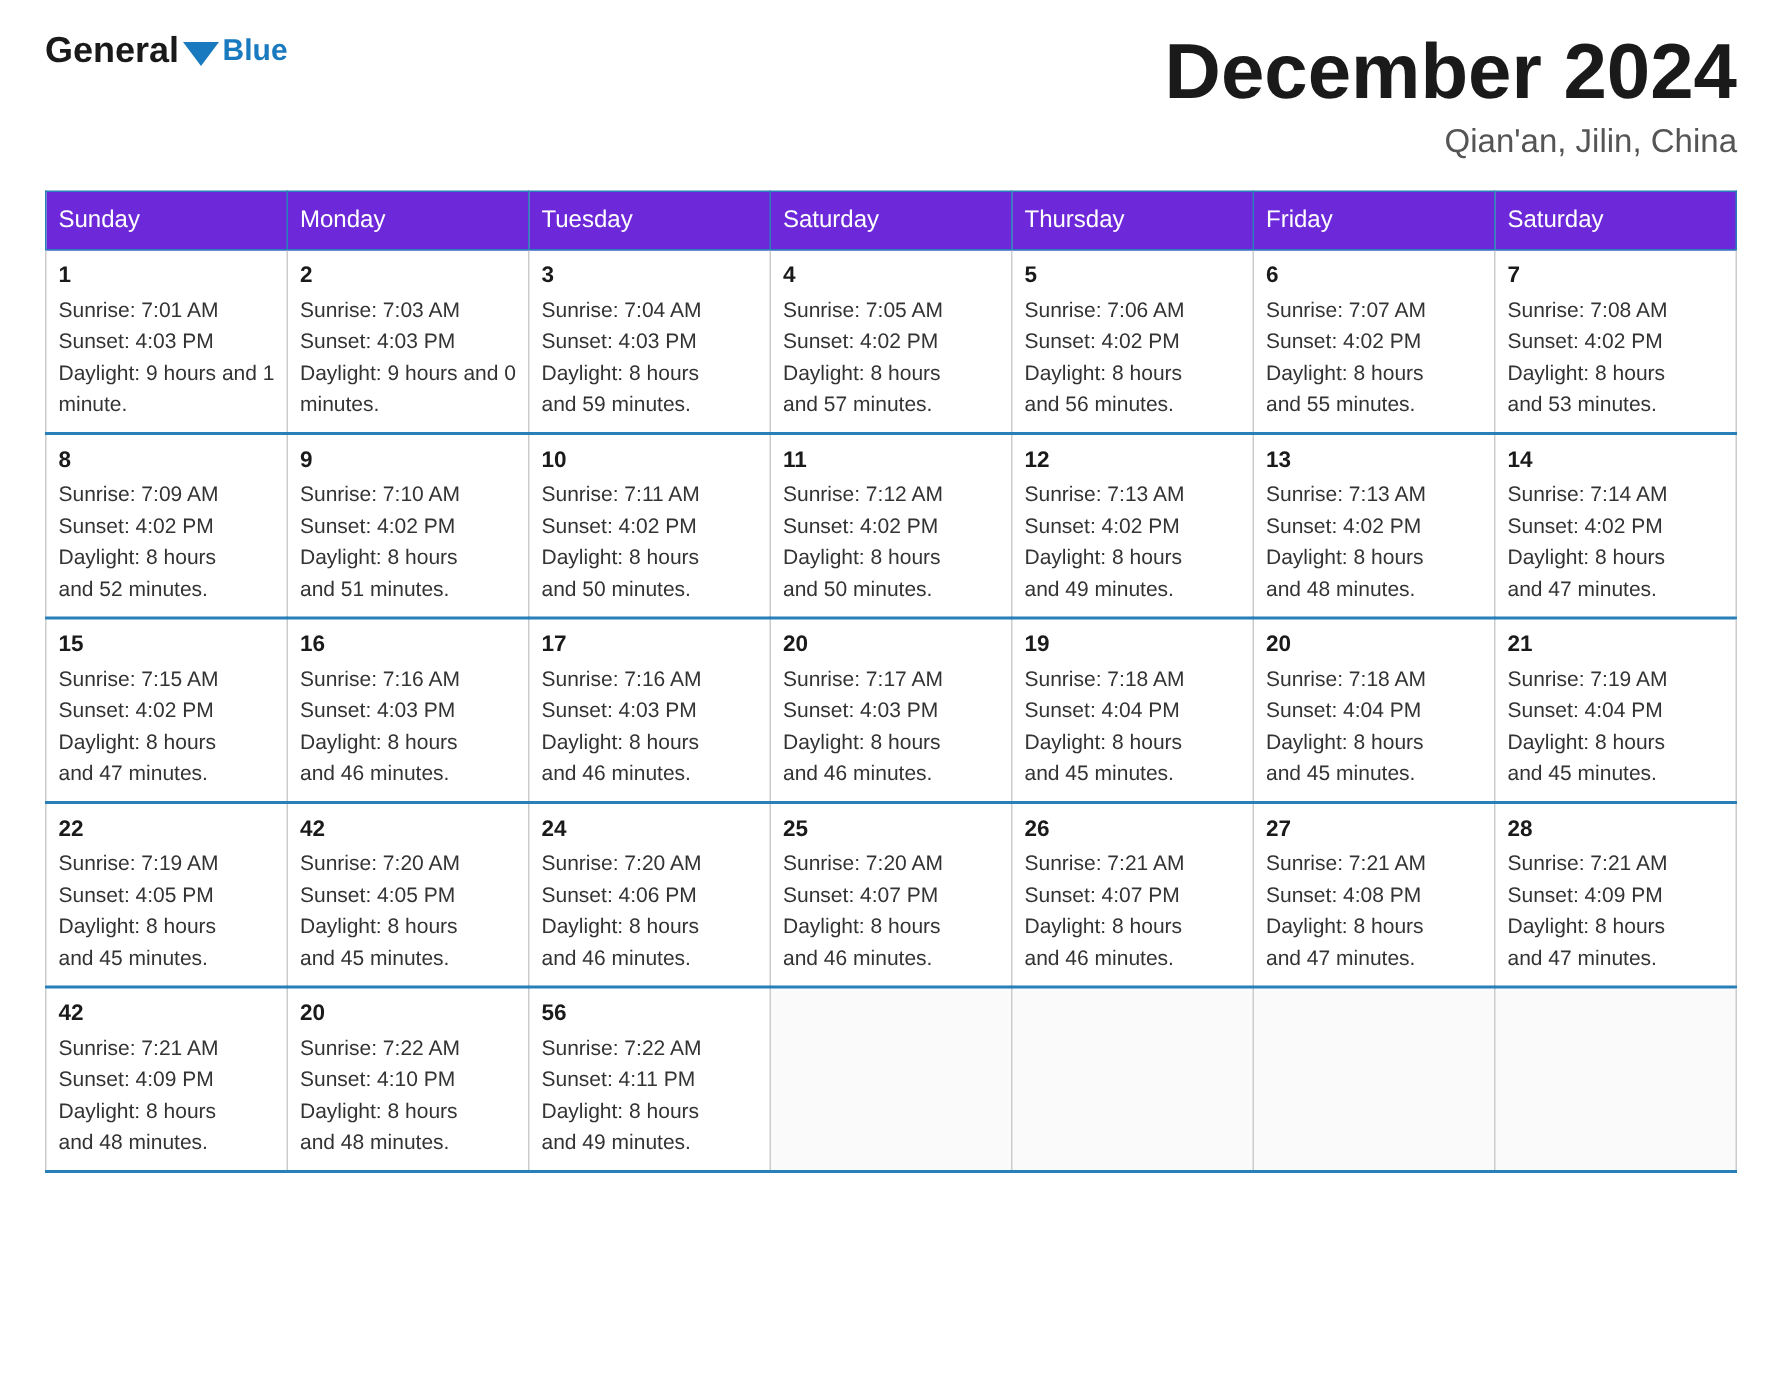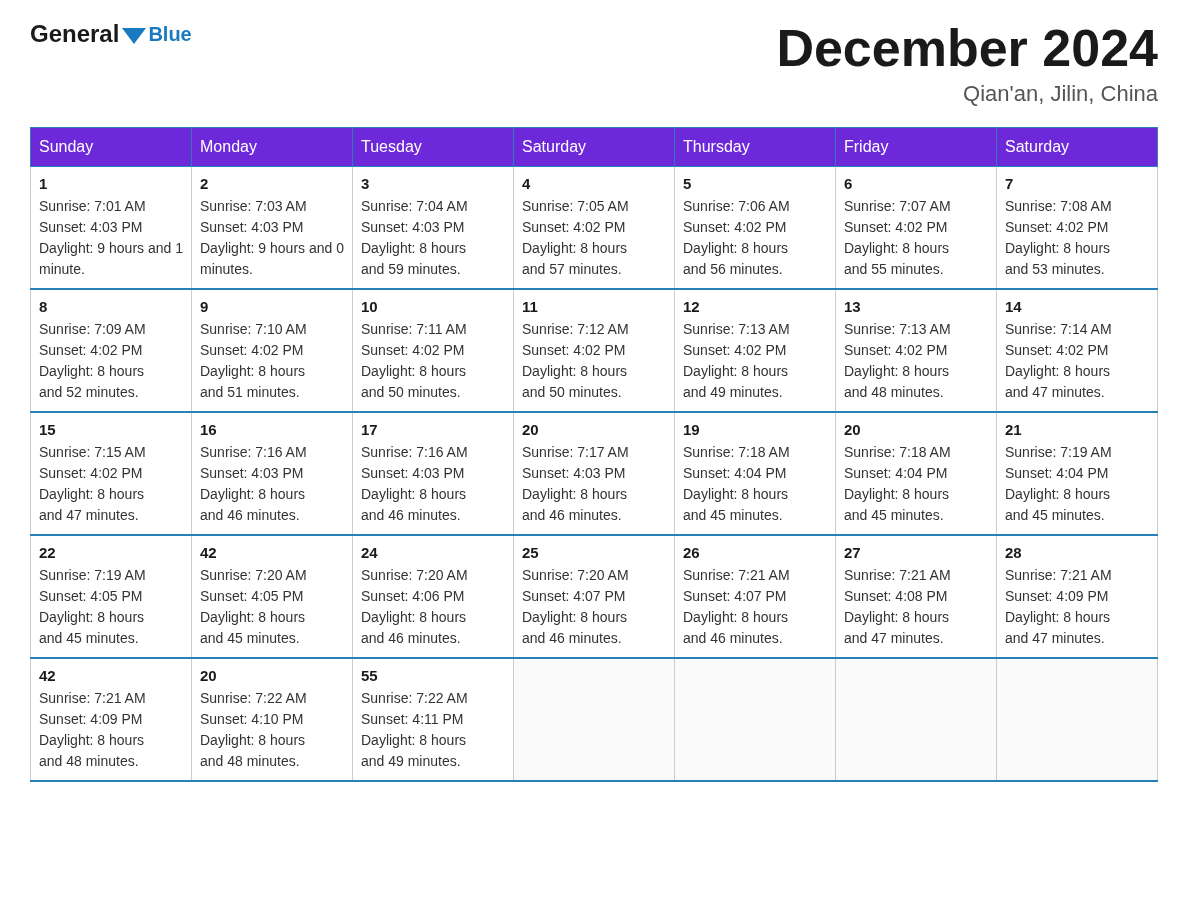--- a/index.html
+++ b/index.html
@@ -373,21 +373,21 @@
         </td>
         <td>
           <div class="day-num">20</div>
           <div class="day-info">
             Sunrise: 7:22 AM<br>
             Sunset: 4:10 PM<br>
             Daylight: 8 hours and&nbsp;48 minutes.
           </div>
         </td>
         <td>
-          <div class="day-num">55</div>
+          <div class="day-num">56</div>
           <div class="day-info">
             Sunrise: 7:22 AM<br>
             Sunset: 4:11 PM<br>
             Daylight: 8 hours and&nbsp;49 minutes.
           </div>
         </td>
         <td class="empty"></td>
         <td class="empty"></td>
         <td class="empty"></td>
         <td class="empty"></td>

